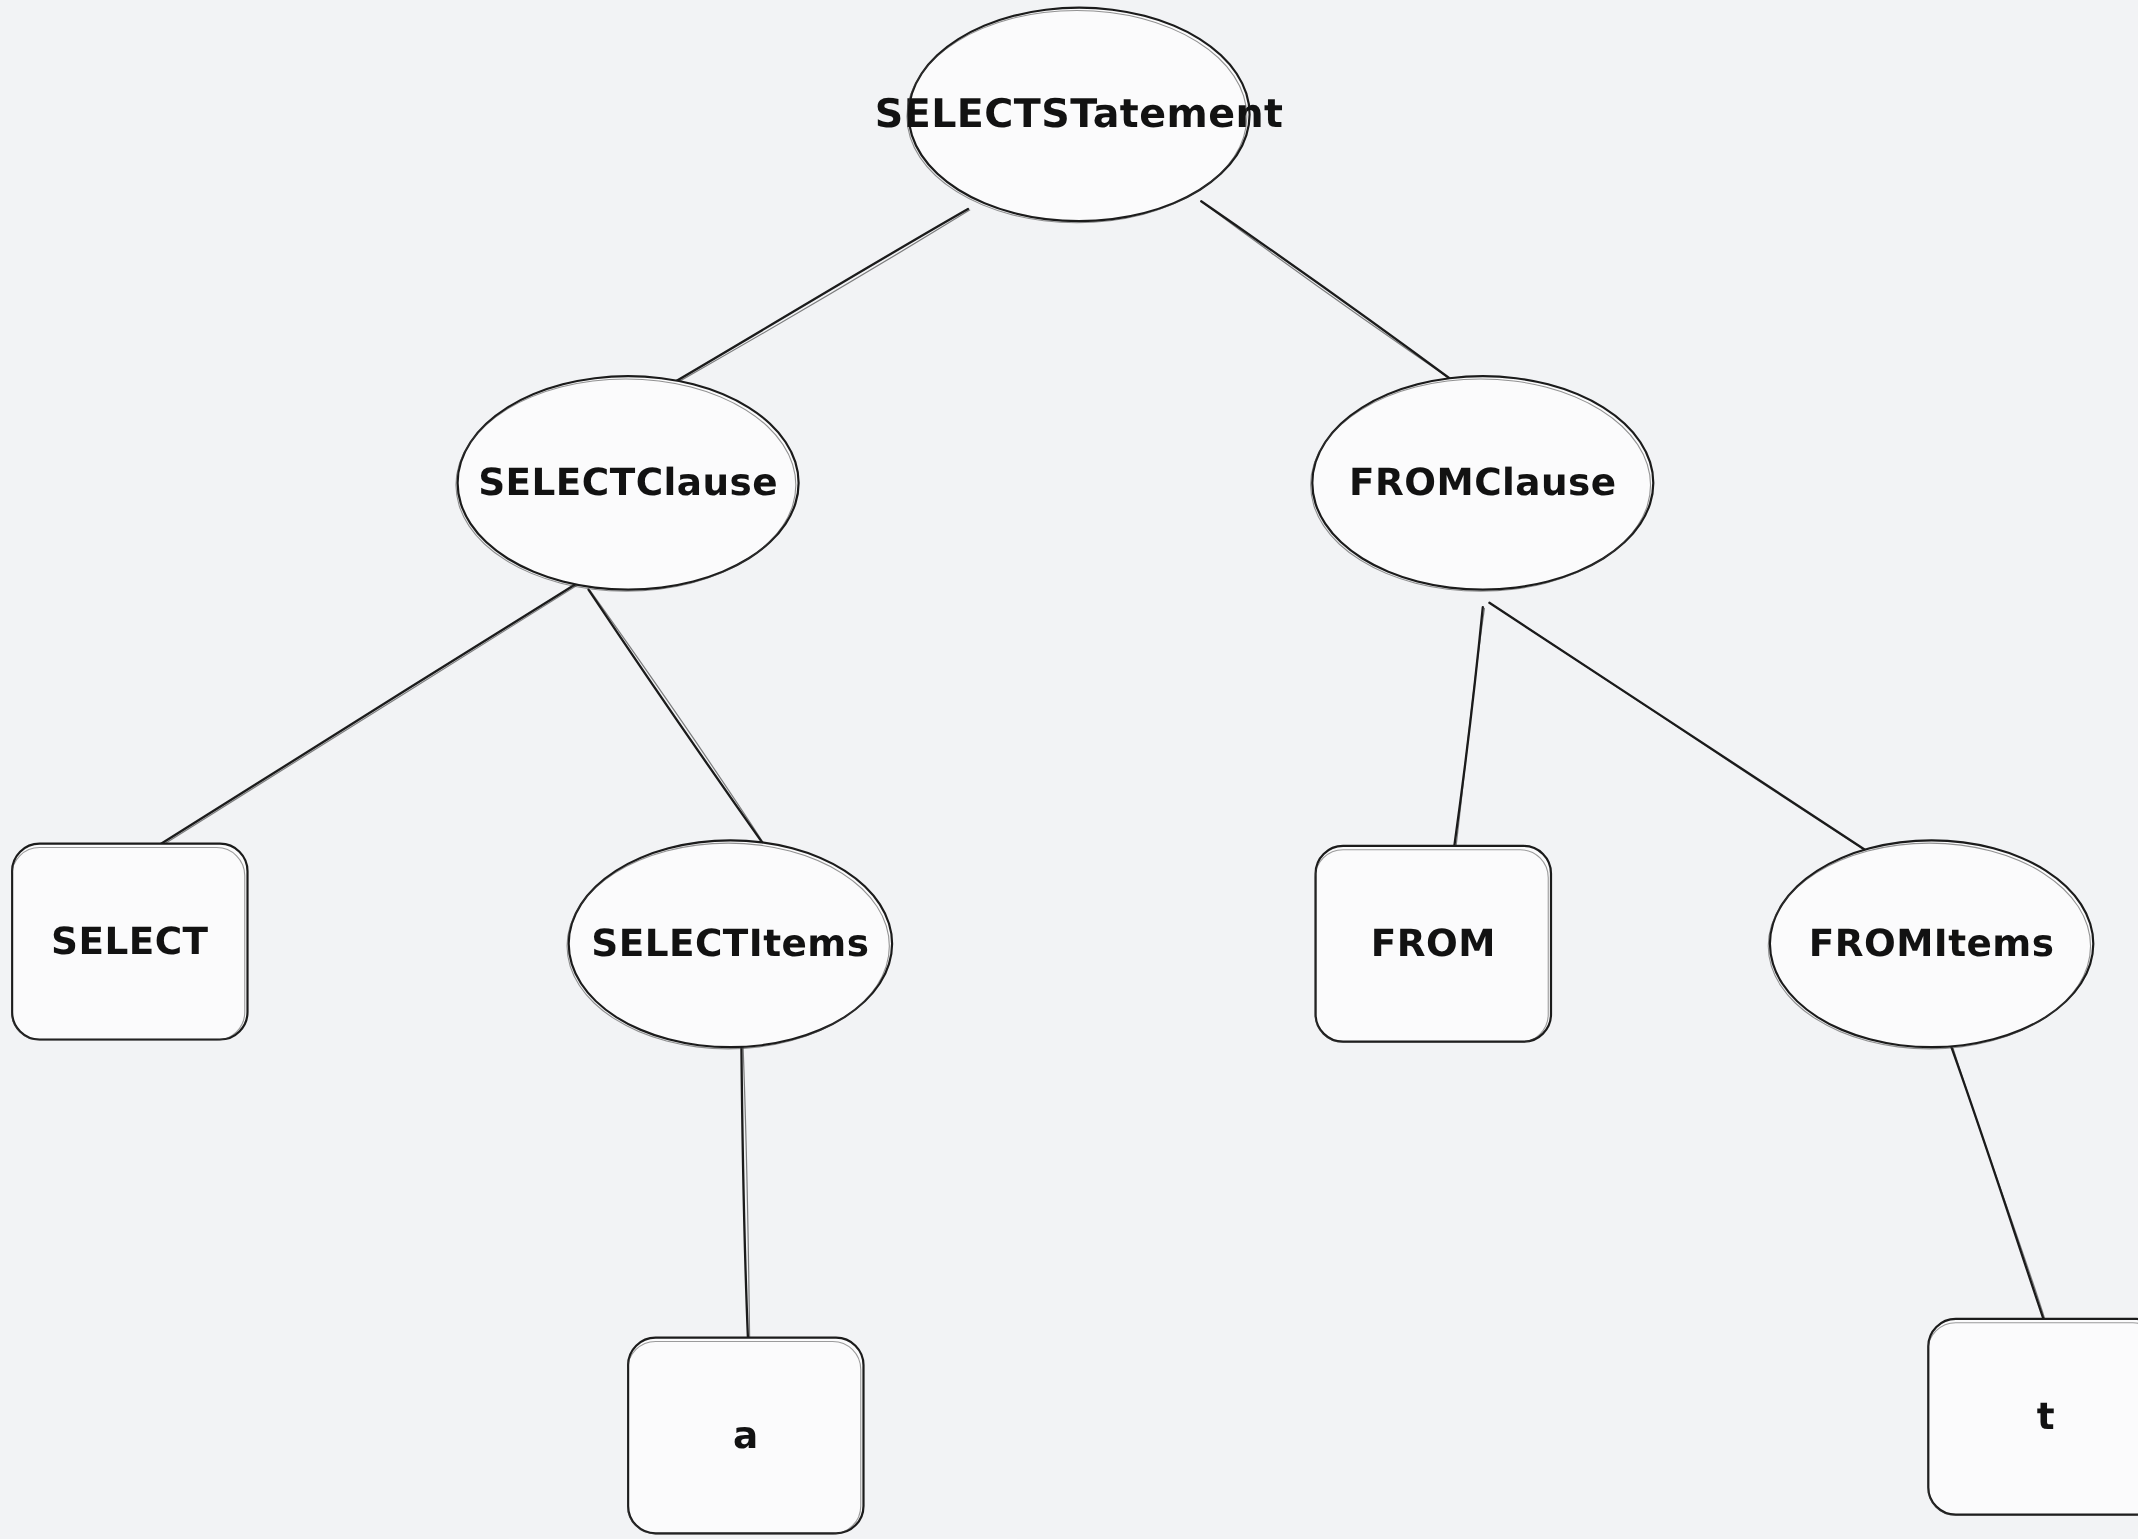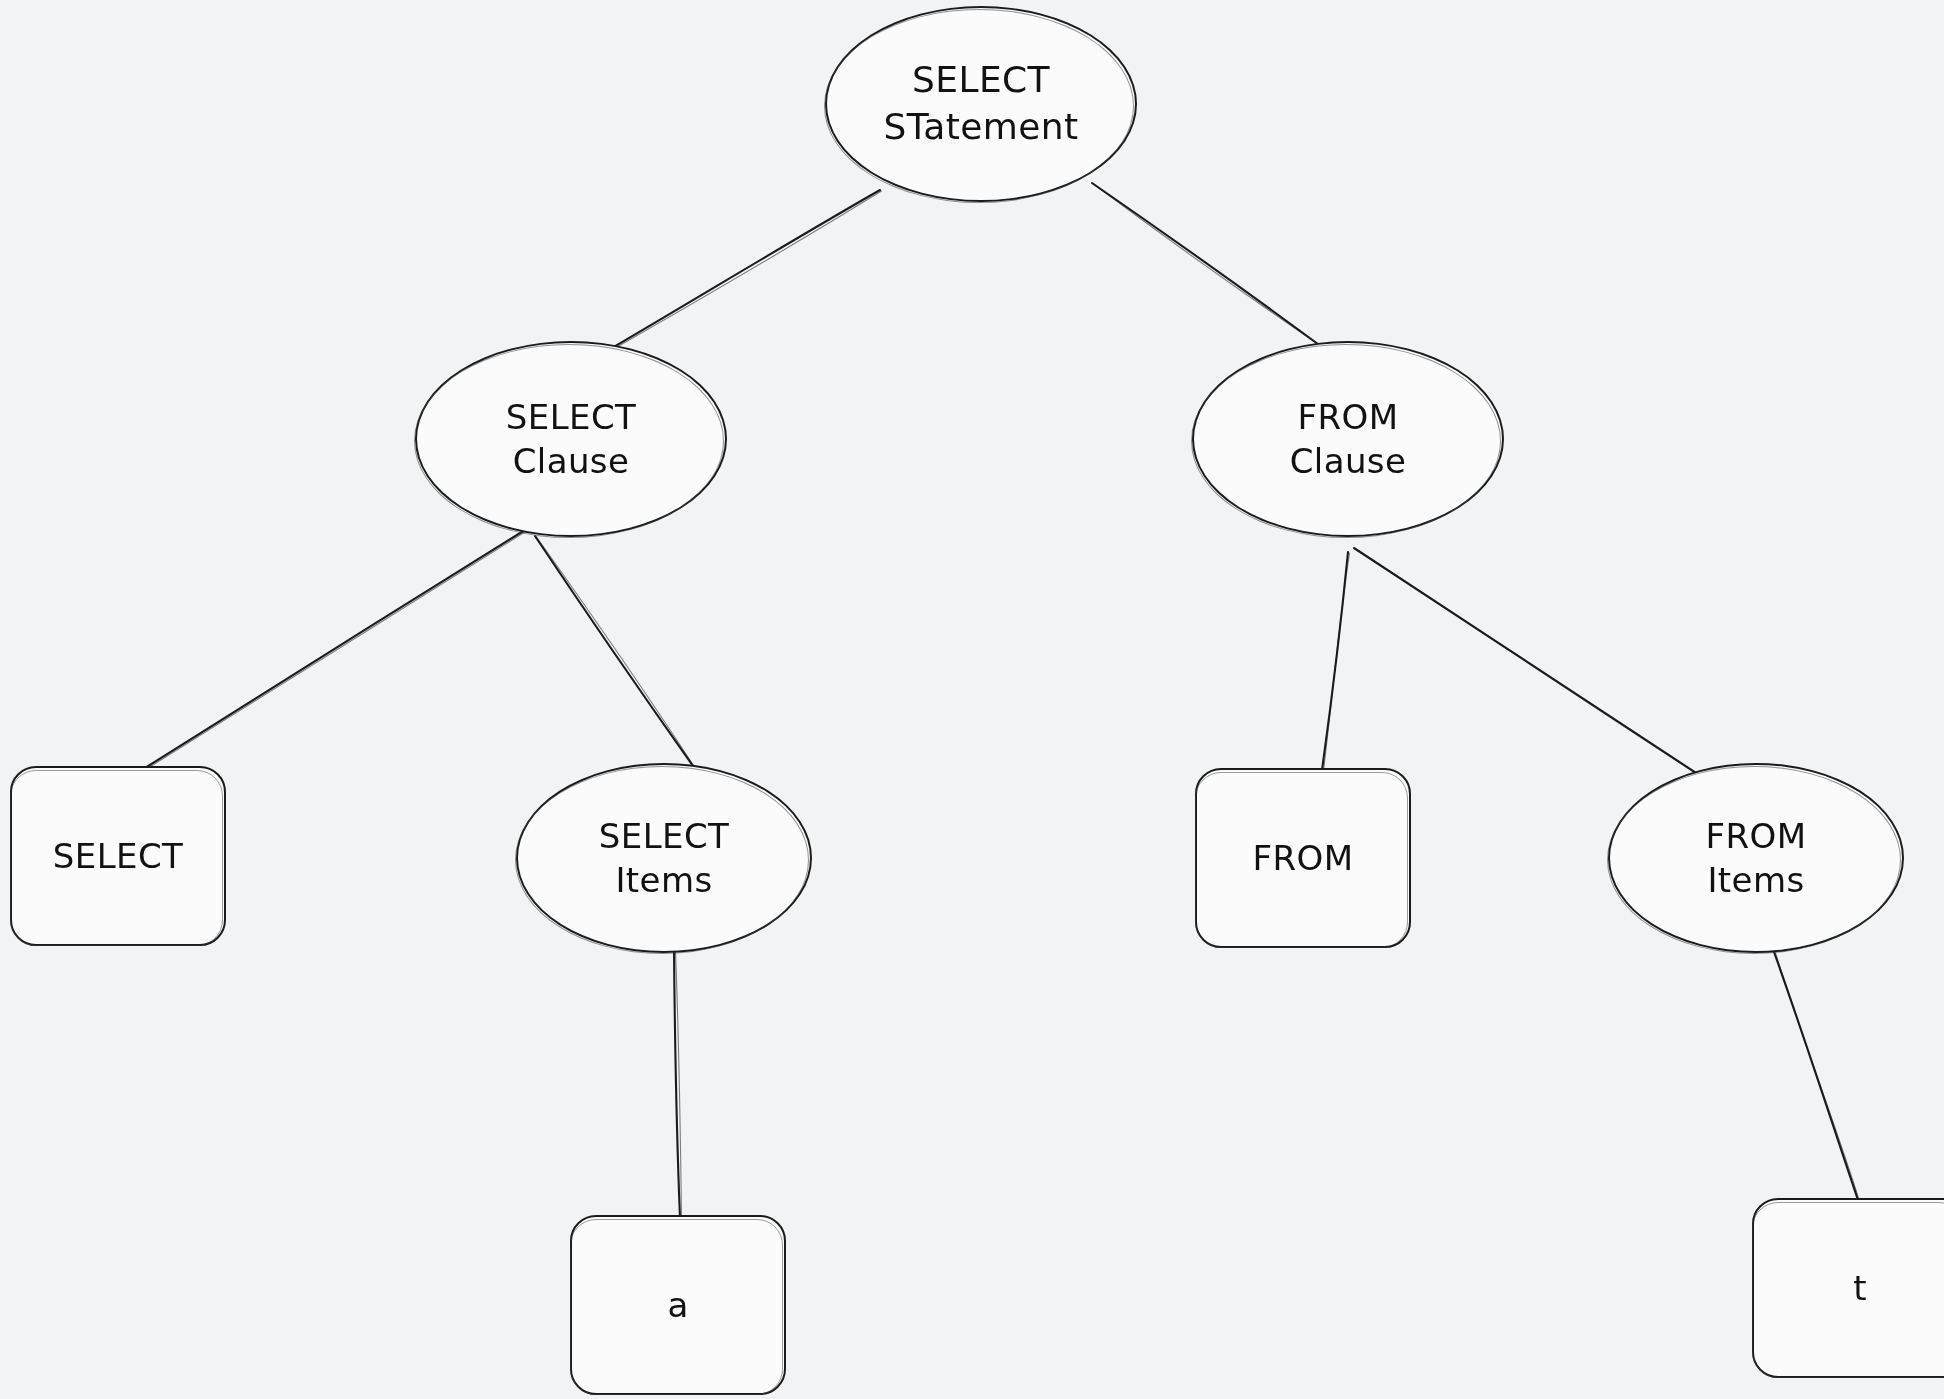--- a/index.html
+++ b/index.html
@@ -31,27 +31,28 @@
     position: absolute;
     left: 0;
     top: 0;
     width: 1944px;
     height: 1399px;
   }
   .node {
     position: absolute;
     box-sizing: border-box;
     display: flex;
-    flex-direction: column;
+    flex-direction: row;
     align-items: center;
     justify-content: center;
     text-align: center;
     color: #121212;
     line-height: 1.30;
     letter-spacing: 0.4px;
+    font-weight: bold;
   }
   .node .line1, .node .line2 {
     display: block;
     white-space: nowrap;
   }
   
   .nonterminal {
     border: 2.2px solid #1b1b1b;
     border-radius: 50%;
     background: #fbfbfc;

